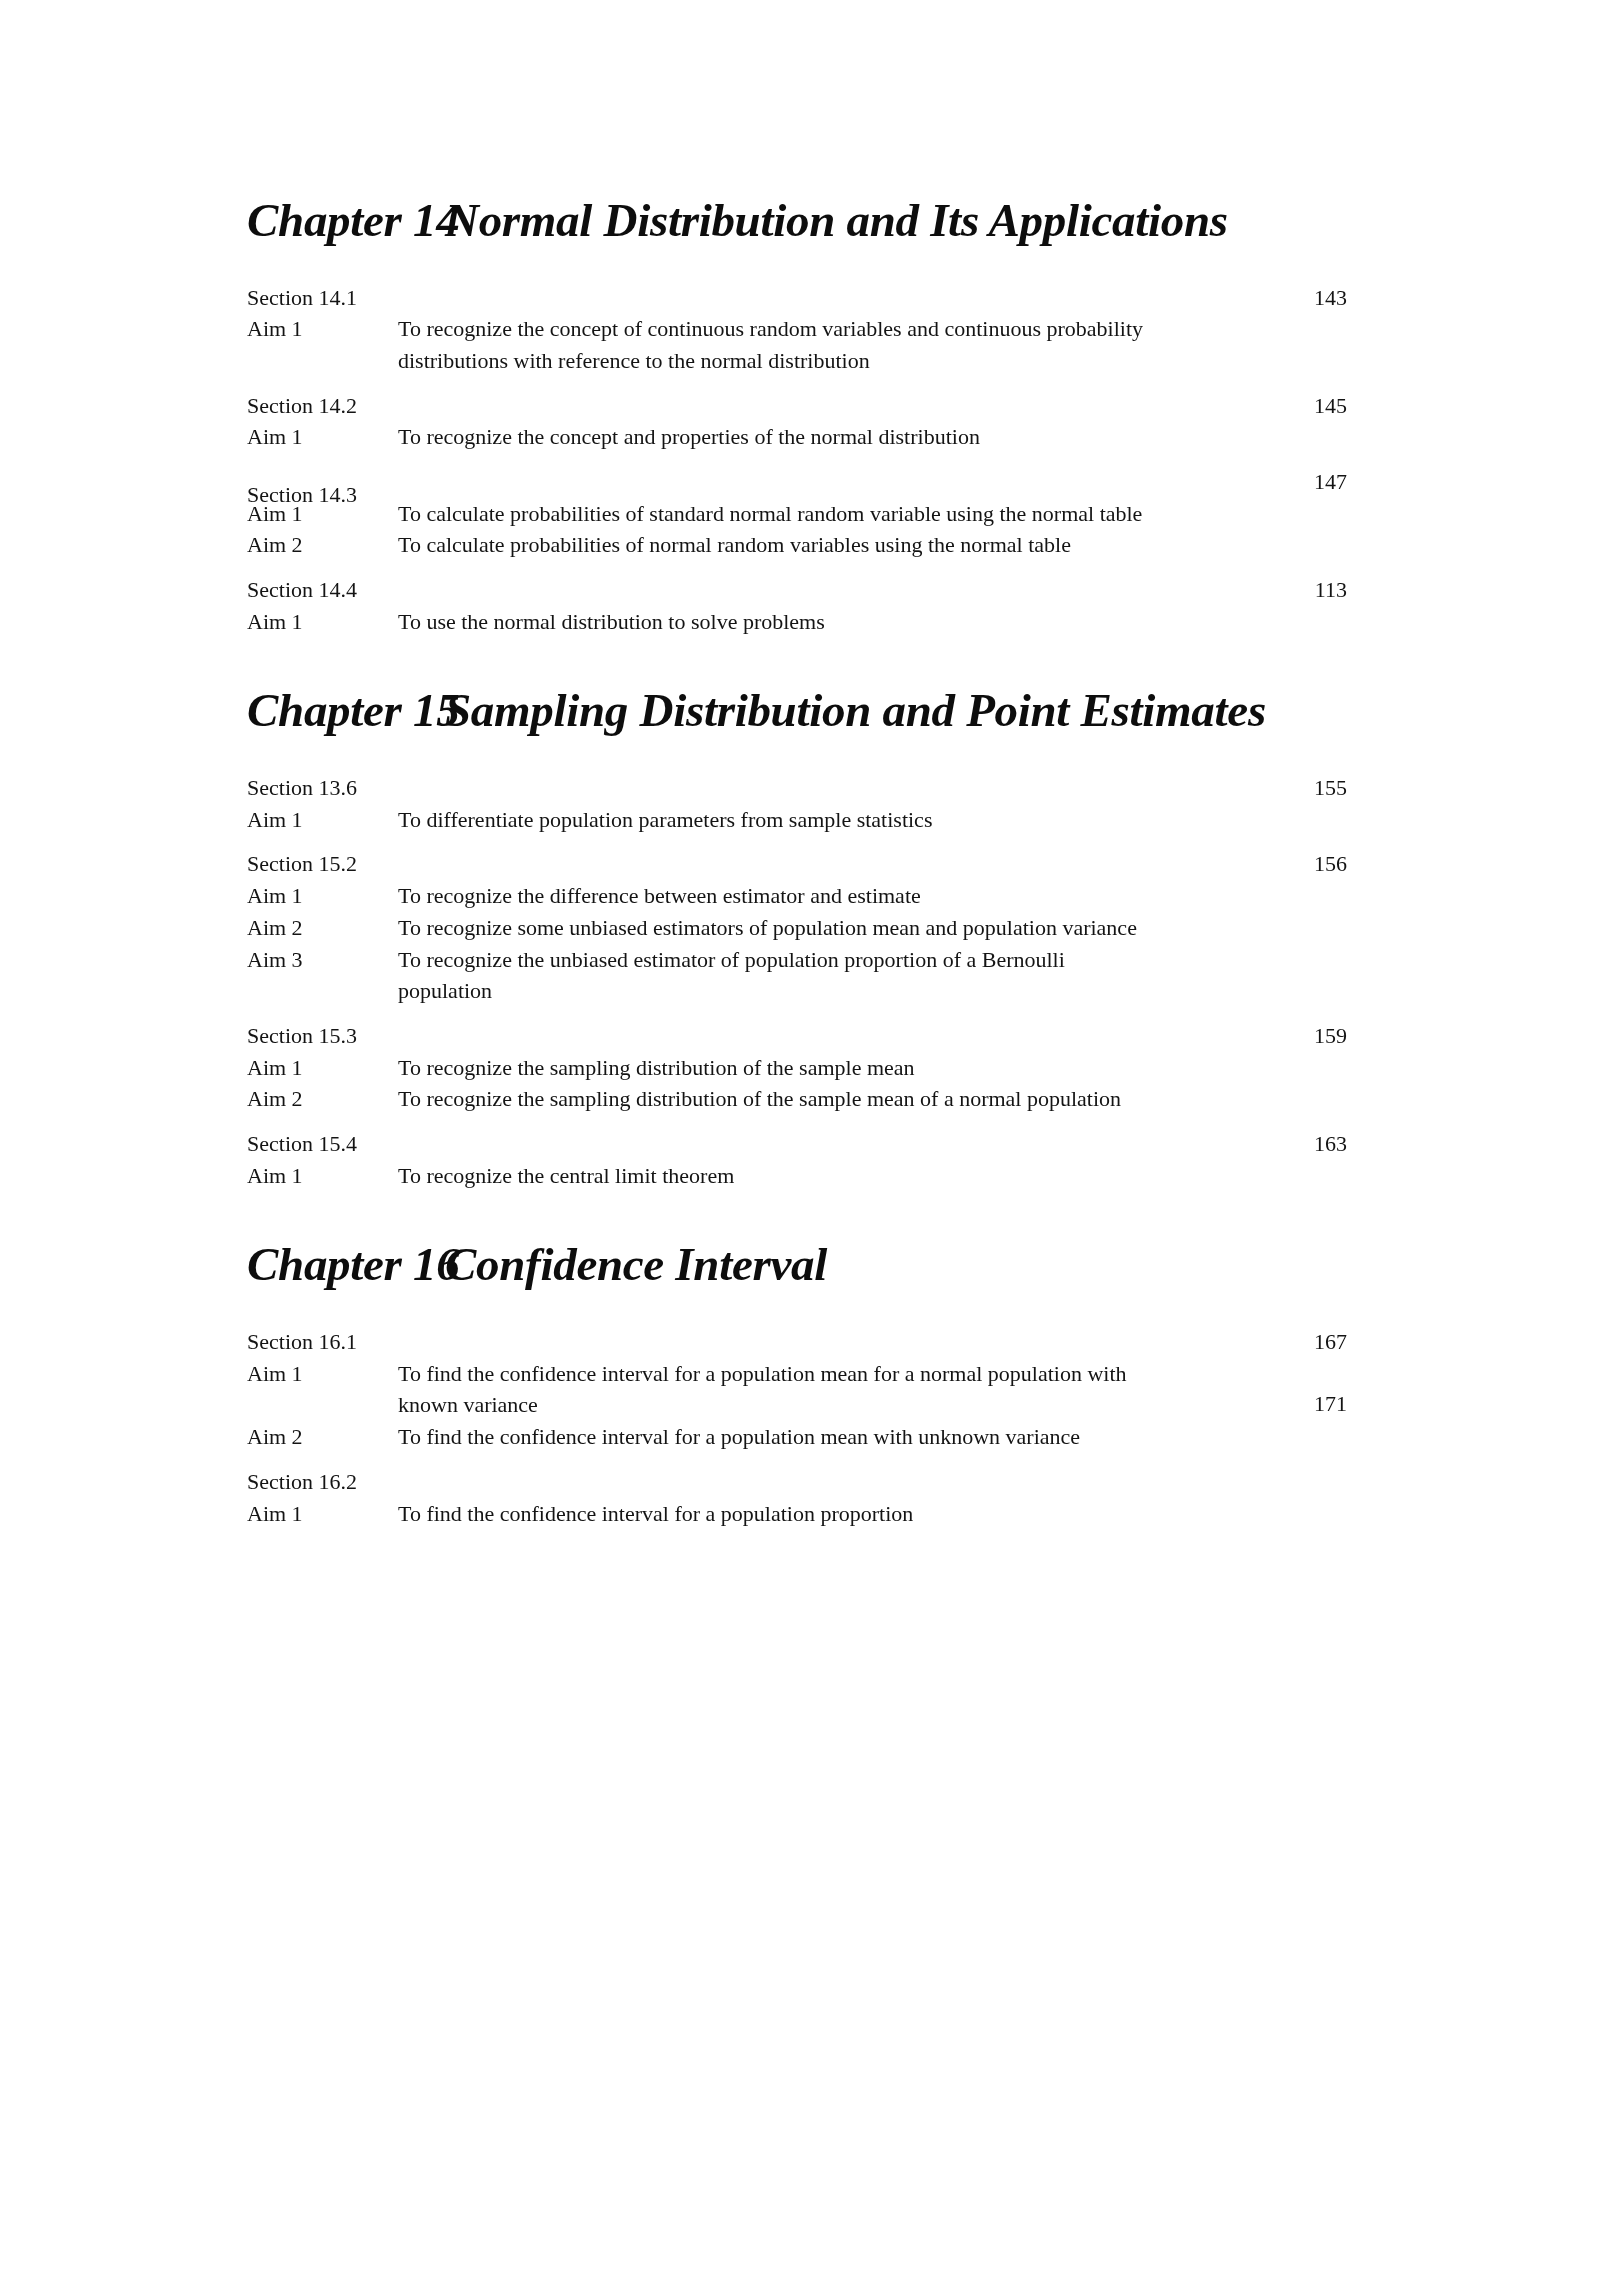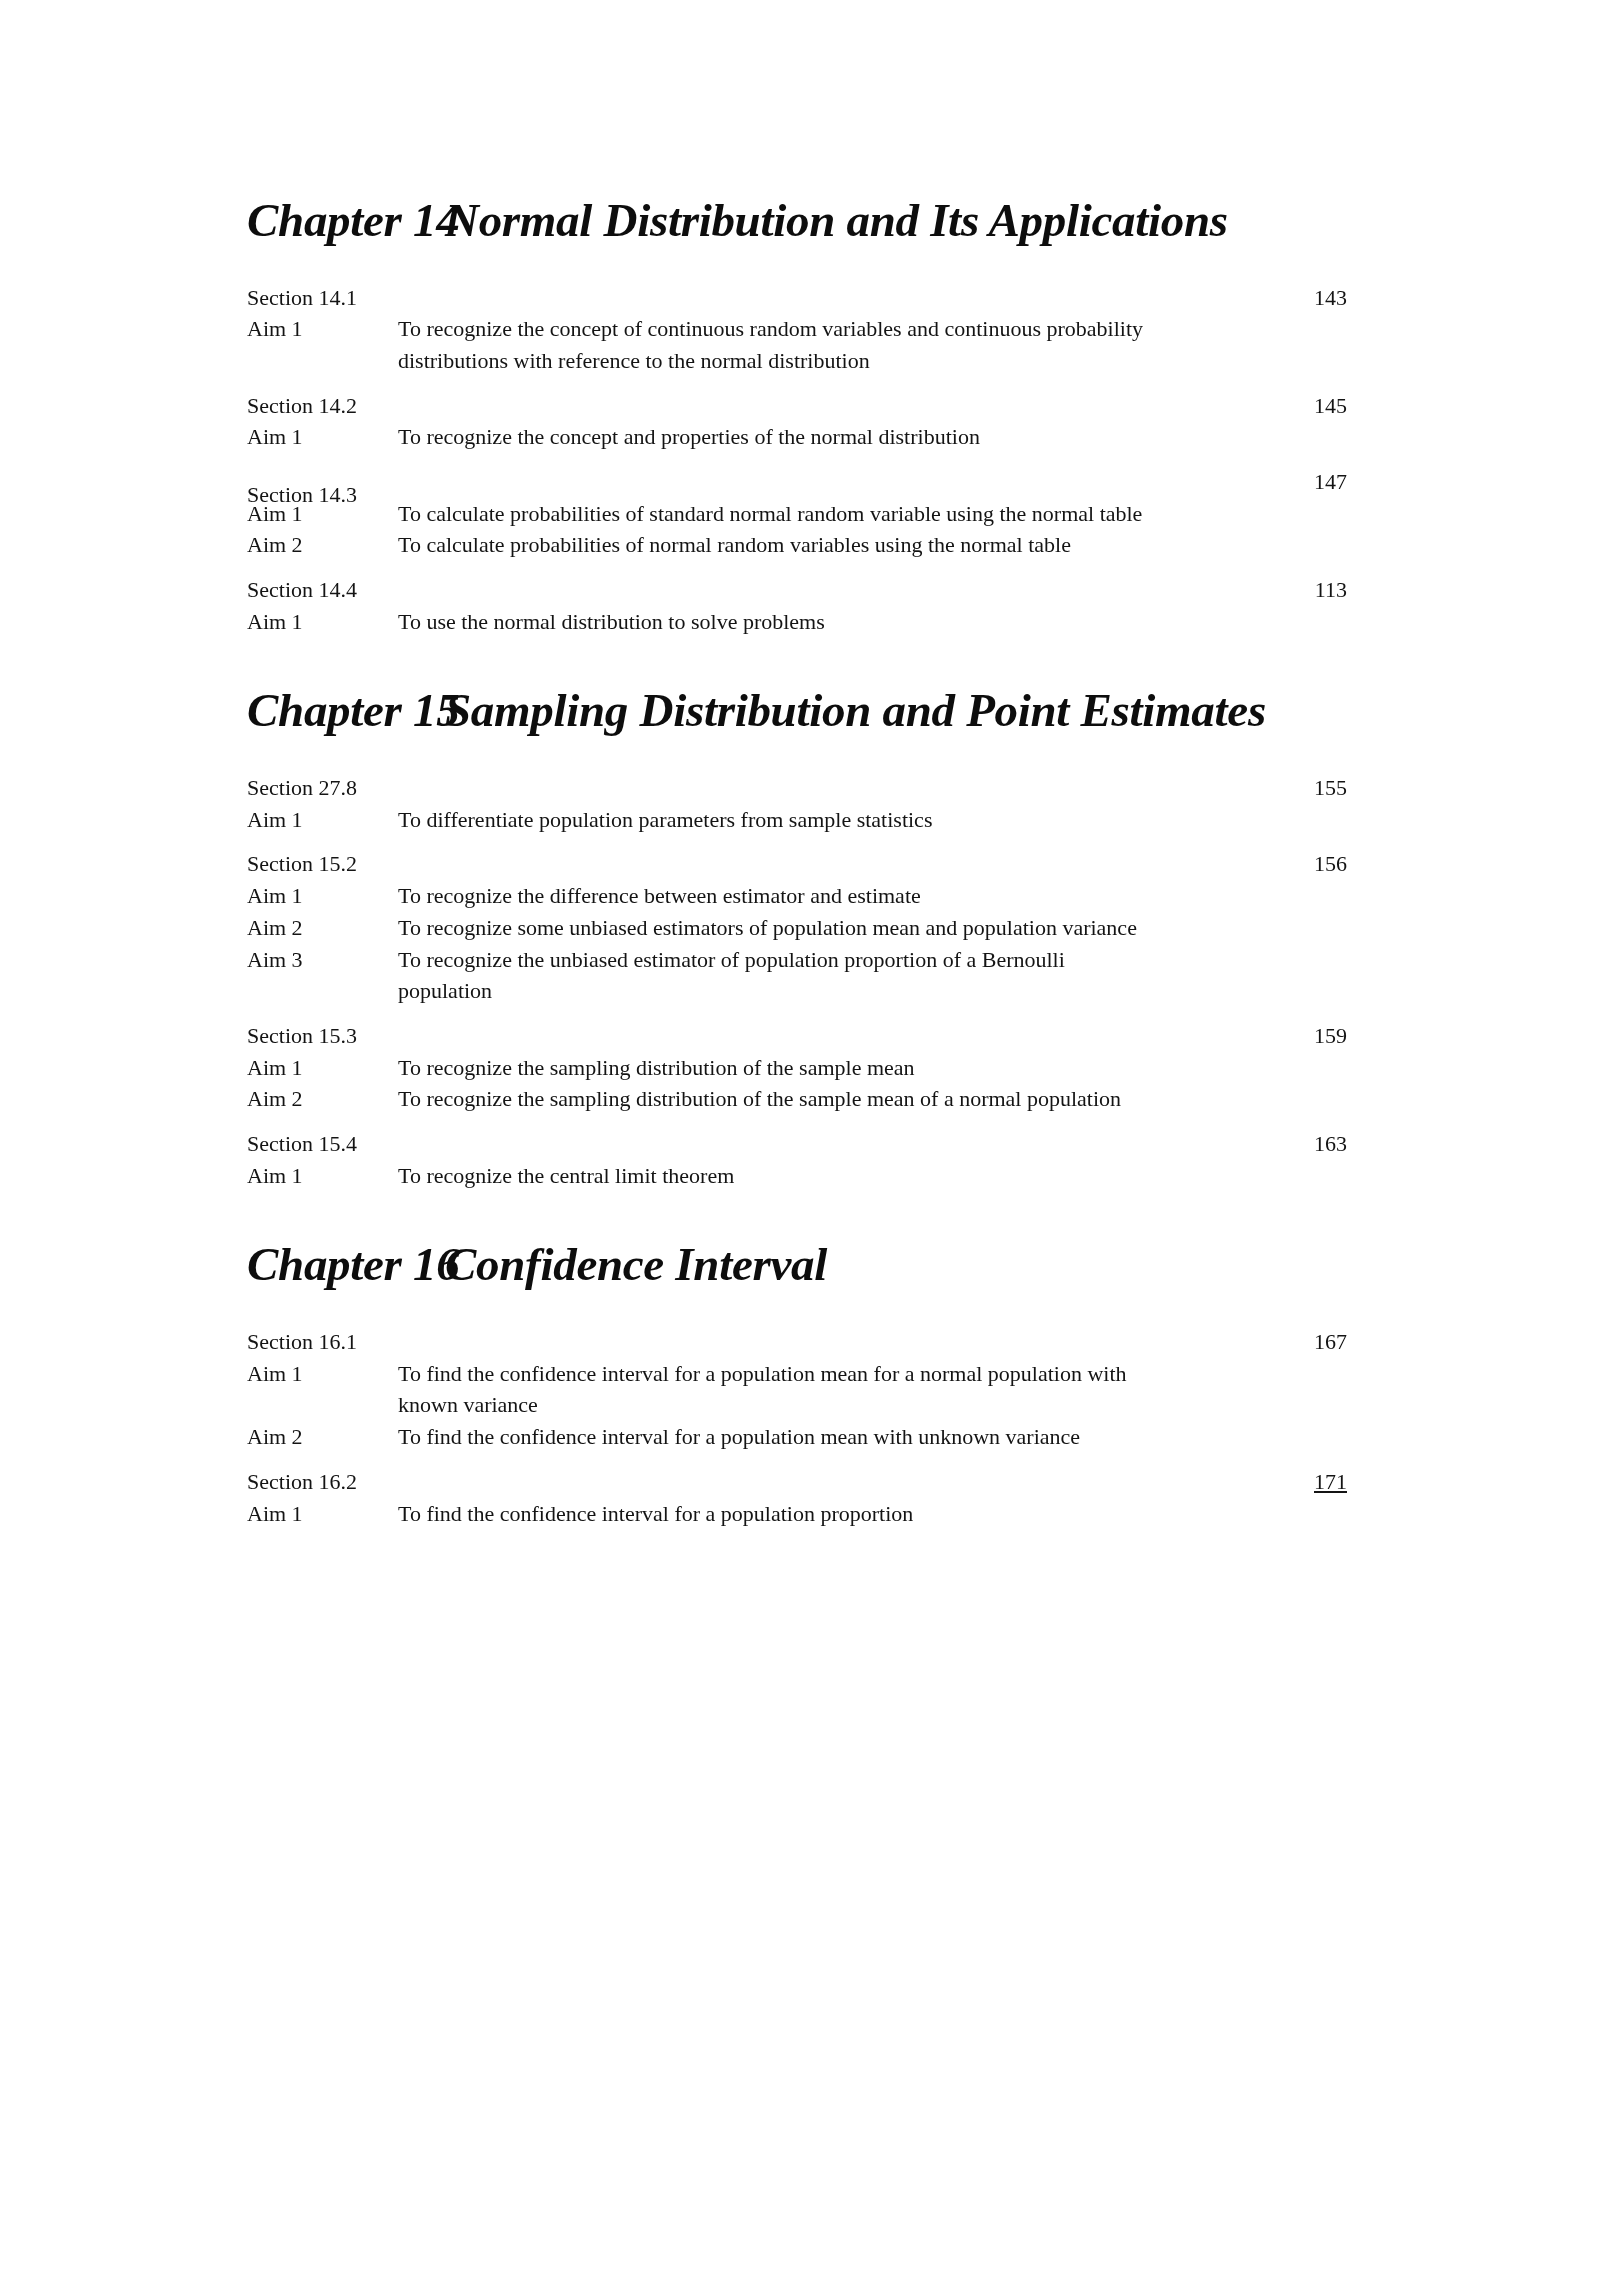--- a/index.html
+++ b/index.html
@@ -60,21 +60,21 @@
         <div class="line page-num" style="top: 579px;">113</div>
         <div>
           <div class="line aim-label" style="top: 611px;">Aim 1</div>
           <div class="line aim-text" style="top: 611px;">To use the normal distribution to solve problems</div>
         </div>
       </div>
     </div>
     <div>
       <div class="chapter-heading" style="top: 693px;"><span class="chap-num">Chapter 15</span><span class="chap-title">Sampling Distribution and Point Estimates</span></div>
       <div>
-        <div class="line sec-label" style="top: 777px;">Section 27.8</div>
+        <div class="line sec-label" style="top: 777px;">Section 13.6</div>
         <div class="line page-num" style="top: 777px;">155</div>
         <div>
           <div class="line aim-label" style="top: 809px;">Aim 1</div>
           <div class="line aim-text" style="top: 809px;">To differentiate population parameters from sample statistics</div>
         </div>
       </div>
       <div>
         <div class="line sec-label" style="top: 853px;">Section 15.2</div>
         <div class="line page-num" style="top: 853px;">156</div>
         <div>
@@ -122,21 +122,21 @@
           <div class="line aim-text" style="top: 1363px;">To find the confidence interval for a population mean for a normal population with</div>
           <div class="line aim-text" style="top: 1394px;">known variance</div>
         </div>
         <div>
           <div class="line aim-label" style="top: 1426px;">Aim 2</div>
           <div class="line aim-text" style="top: 1426px;">To find the confidence interval for a population mean with unknown variance</div>
         </div>
       </div>
       <div>
         <div class="line sec-label" style="top: 1471px;">Section 16.2</div>
-        <div class="line page-num" style="top: 1471px; text-decoration: underline;">171</div>
+        <div class="line page-num" style="top: 1393px;">171</div>
         <div>
           <div class="line aim-label" style="top: 1503px;">Aim 1</div>
           <div class="line aim-text" style="top: 1503px;">To find the confidence interval for a population proportion</div>
         </div>
       </div>
     </div>
   </div>
 
 
 </body></html>

